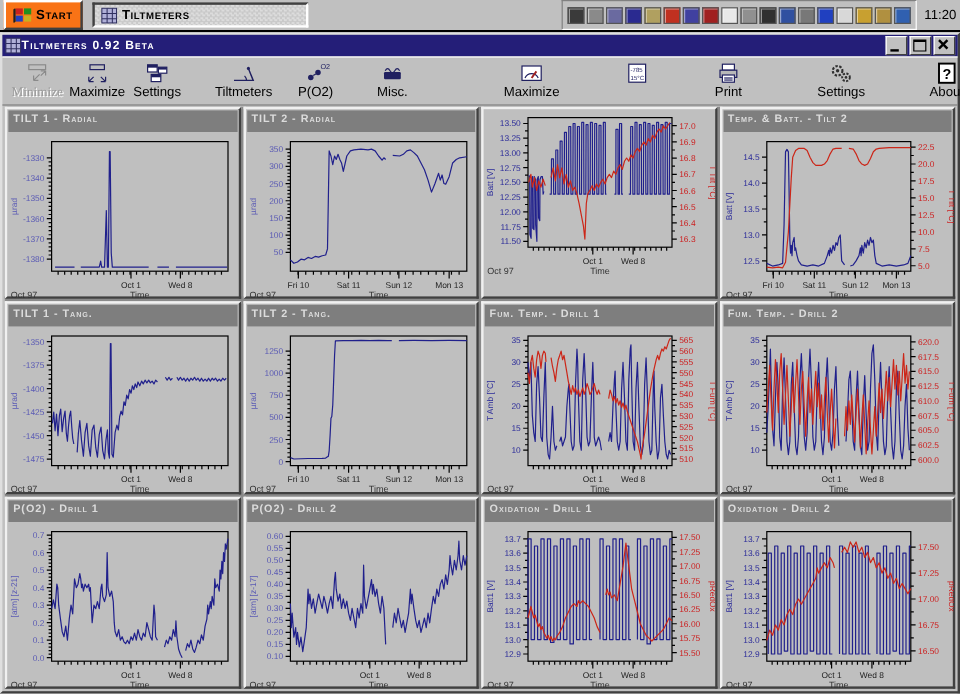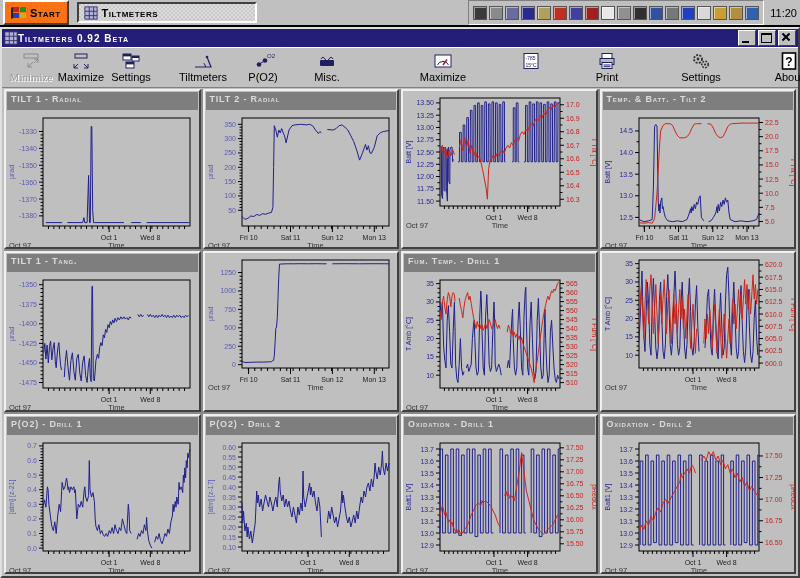--- a/index.html
+++ b/index.html
@@ -617,20 +617,21 @@
               <text x="110.5" y="137" font-size="7.5" fill="#333" text-anchor="middle">Time</text>
               <text x="3" y="137" font-size="7.5" fill="#333" text-anchor="start">Oct 97</text>
               <polyline points="37.7,79.8 38.8,70.4 39.9,86.0 41.1,72.0 42.3,90.0 43.5,73.5 44.6,68.0 45.8,86.8 47.0,75.9 48.2,69.6 49.3,88.4 50.2,94.7 51.1,82.1 52.0,73.5 52.9,69.6 53.8,82.9 54.6,92.3 55.5,97.0" fill="none" stroke="#20208c" stroke-width="1" stroke-linejoin="round"></polyline>
               <polyline points="58.3,104.0 59.3,88.4 60.5,77.4 62.0,94.7 63.5,107.2 64.9,87.6 66.4,79.8 67.9,98.6 69.3,107.2 70.8,85.3 72.3,81.3 73.8,100.1 75.2,108.0 76.7,89.2 78.2,82.9 79.6,102.5 81.1,109.5 82.3,93.9 83.5,85.3 84.3,104.0 85.2,108.7 86.0,13.3 86.5,13.3 87.3,105.6 88.4,108.0 89.9,87.6 91.4,81.3 92.6,85.3 93.7,74.3 94.9,69.6 96.1,72.7 97.3,61.8 98.4,64.9 99.6,56.3 100.8,59.4 102.0,51.6 103.2,54.7 104.3,48.5 105.5,51.6 106.7,46.9 107.9,50.0 109.0,45.3 110.5,48.5 112.0,44.6 113.4,46.9 114.9,43.8 116.4,46.1 117.9,43.8 119.3,46.1 120.8,44.6 122.3,46.9 123.7,43.8 125.2,45.3" fill="none" stroke="#20208c" stroke-width="1" stroke-linejoin="round"></polyline>
               <polyline points="131.8,41.4 133.3,43.8 134.8,41.4 136.2,43.8 137.7,42.2" fill="none" stroke="#20208c" stroke-width="1" stroke-linejoin="round"></polyline>
               <polyline points="141.4,41.4 142.8,43.8 144.3,41.4 145.8,43.8 147.3,42.2 148.7,44.6 150.2,42.2 151.7,44.6 153.1,42.2 154.6,43.8 156.1,41.4 157.5,43.8 159.0,42.2 160.5,44.6 161.9,42.2 163.4,44.6 164.9,43.0 166.4,44.6 167.8,42.2 169.3,44.6 170.8,42.2 172.2,43.8 173.7,42.2 175.2,44.6 176.7,43.0 178.1,44.6 179.6,42.2 181.1,43.8 182.5,42.2" fill="none" stroke="#20208c" stroke-width="1" stroke-linejoin="round"></polyline>
             </svg>
           </div>
         </div>
         <div class="panel">
+          <div class="ptitle">TILT 2 - Tang.</div>
           <div class="chart">
             <svg width="193" height="140" viewBox="0 0 193 140">
               <rect x="37" y="7" width="147" height="108" fill="none" stroke="#000" stroke-width="1"></rect>
               <line x1="37" y1="19.53242320819112" x2="33" y2="19.53242320819112" stroke="#000"></line>
               <text x="31" y="22.03242320819112" font-size="7" fill="#5a5ab4" text-anchor="end">1250</text>
               <line x1="37" y1="23.218430034129696" x2="34.5" y2="23.218430034129696" stroke="#000"></line>
               <line x1="37" y1="26.90443686006826" x2="34.5" y2="26.90443686006826" stroke="#000"></line>
               <line x1="37" y1="30.590443686006836" x2="34.5" y2="30.590443686006836" stroke="#000"></line>
               <line x1="37" y1="34.276450511945384" x2="34.5" y2="34.276450511945384" stroke="#000"></line>
               <line x1="37" y1="37.96245733788396" x2="33" y2="37.96245733788396" stroke="#000"></line>
@@ -801,20 +802,21 @@
               <polyline points="37.0,29.0 38.2,43.6 39.4,29.0 40.6,72.9 41.8,87.5 43.0,94.9 44.2,47.3 45.4,32.6 46.6,58.3 47.8,91.2 49.0,94.9 50.2,58.3 51.4,29.0 52.0,54.6 52.6,91.2 53.8,105.8 55.0,109.5 56.2,91.2 57.4,65.6 58.6,94.9 59.8,102.2 61.0,98.5" fill="none" stroke="#20208c" stroke-width="1" stroke-linejoin="round"></polyline>
               <polyline points="63.4,94.9 64.6,91.2 65.8,98.5 67.0,94.9 68.2,91.2 69.4,65.6 70.6,50.9 71.2,47.3 71.8,65.6 73.0,94.9 74.2,102.2 75.4,98.5 76.6,47.3 77.8,18.0 78.4,29.0 79.0,58.3 80.2,94.9 81.4,102.2 82.6,43.6 83.8,21.6 85.0,50.9 86.2,91.2 87.4,98.5 88.6,94.9 89.8,58.3 91.0,29.0 91.6,47.3 92.2,91.2 93.4,98.5 94.6,94.9 95.8,91.2 97.0,94.9 98.2,102.2" fill="none" stroke="#20208c" stroke-width="1" stroke-linejoin="round"></polyline>
               <polyline points="104.2,94.9 105.4,87.5 106.6,94.9 107.8,65.6 109.0,43.6 109.6,36.3 110.2,65.6 111.4,94.9 112.6,102.2 113.8,94.9 115.0,50.9 116.2,29.0 117.4,58.3 118.6,94.9 119.8,102.2 121.0,43.6 122.2,18.0 122.8,14.3 123.4,47.3 124.6,94.9 125.8,102.2 127.0,50.9 128.2,29.0 129.4,65.6 130.6,98.5 131.8,105.8 133.0,98.5 134.2,47.3 135.4,25.3 136.6,58.3 137.8,94.9 139.0,105.8 140.2,102.2 141.4,50.9 142.0,36.3 142.6,65.6 143.8,94.9 145.0,109.5 146.2,102.2 147.4,58.3 148.6,47.3 149.8,72.9 151.0,94.9 152.2,105.8 153.4,109.5 154.6,102.2 155.8,105.8" fill="none" stroke="#20208c" stroke-width="1" stroke-linejoin="round"></polyline>
               <polyline points="37.0,37.6 38.2,46.6 39.4,28.6 40.6,23.2 41.8,34.0 43.0,41.2 44.2,26.8 45.4,19.6 46.6,23.2 47.8,34.0 49.0,23.2 50.2,19.6 51.4,21.4 52.0,28.6" fill="none" stroke="#cc2618" stroke-width="1" stroke-linejoin="round"></polyline>
               <polyline points="56.2,25.0 57.4,32.2 58.6,37.6 59.8,44.8 61.0,34.0 62.2,26.8 63.4,23.2 64.6,19.6 65.8,26.8 67.0,23.2 68.2,30.4 69.4,37.6 70.6,44.8 71.8,50.2 73.0,55.6 74.2,48.4 75.4,53.8 76.6,50.2 77.8,55.6 79.0,52.0 80.2,57.4 81.4,53.8 82.6,50.2 83.8,55.6 85.0,52.0 86.2,46.6 87.4,50.2 88.6,55.6 89.8,53.8 91.0,50.2 92.2,46.6 93.4,52.0 94.6,55.6 95.8,52.0 97.0,55.6" fill="none" stroke="#cc2618" stroke-width="1" stroke-linejoin="round"></polyline>
               <polyline points="104.2,59.2 105.4,52.0 106.6,55.6 107.8,61.0 109.0,57.4 110.2,62.8 111.4,59.2 112.6,64.6 113.8,61.0 115.0,66.4 116.2,62.8 117.4,68.2 118.6,64.6 119.8,70.0 121.0,73.6 122.2,77.2 123.4,80.8 124.6,84.4 125.8,88.0 127.0,91.6 128.2,95.2 129.4,100.6 130.6,106.0 131.2,109.6 131.8,102.4 133.0,95.2 134.2,88.0 135.4,79.0 136.6,70.0 137.8,61.0 139.0,52.0 140.2,44.8 141.4,37.6 142.6,32.2 143.8,26.8 145.0,23.2 146.2,26.8 147.4,21.4 148.6,17.8 149.8,19.6 151.0,16.0 152.2,17.8 153.4,14.2 154.6,10.6 155.8,8.8" fill="none" stroke="#cc2618" stroke-width="1" stroke-linejoin="round"></polyline>
             </svg>
           </div>
         </div>
         <div class="panel">
+          <div class="ptitle">Fum. Temp. - Drill 2</div>
           <div class="chart">
             <svg width="193" height="140" viewBox="0 0 193 140">
               <rect x="37" y="7" width="120" height="108" fill="none" stroke="#000" stroke-width="1"></rect>
               <line x1="37" y1="10.66101694915254" x2="33" y2="10.66101694915254" stroke="#000"></line>
               <text x="31" y="13.16101694915254" font-size="7" fill="#2a2a99" text-anchor="end">35</text>
               <line x1="37" y1="15.237288135593218" x2="34.5" y2="15.237288135593218" stroke="#000"></line>
               <line x1="37" y1="19.813559322033896" x2="34.5" y2="19.813559322033896" stroke="#000"></line>
               <line x1="37" y1="24.389830508474574" x2="34.5" y2="24.389830508474574" stroke="#000"></line>
               <line x1="37" y1="28.966101694915253" x2="33" y2="28.966101694915253" stroke="#000"></line>
               <text x="31" y="31.466101694915253" font-size="7" fill="#2a2a99" text-anchor="end">30</text>

